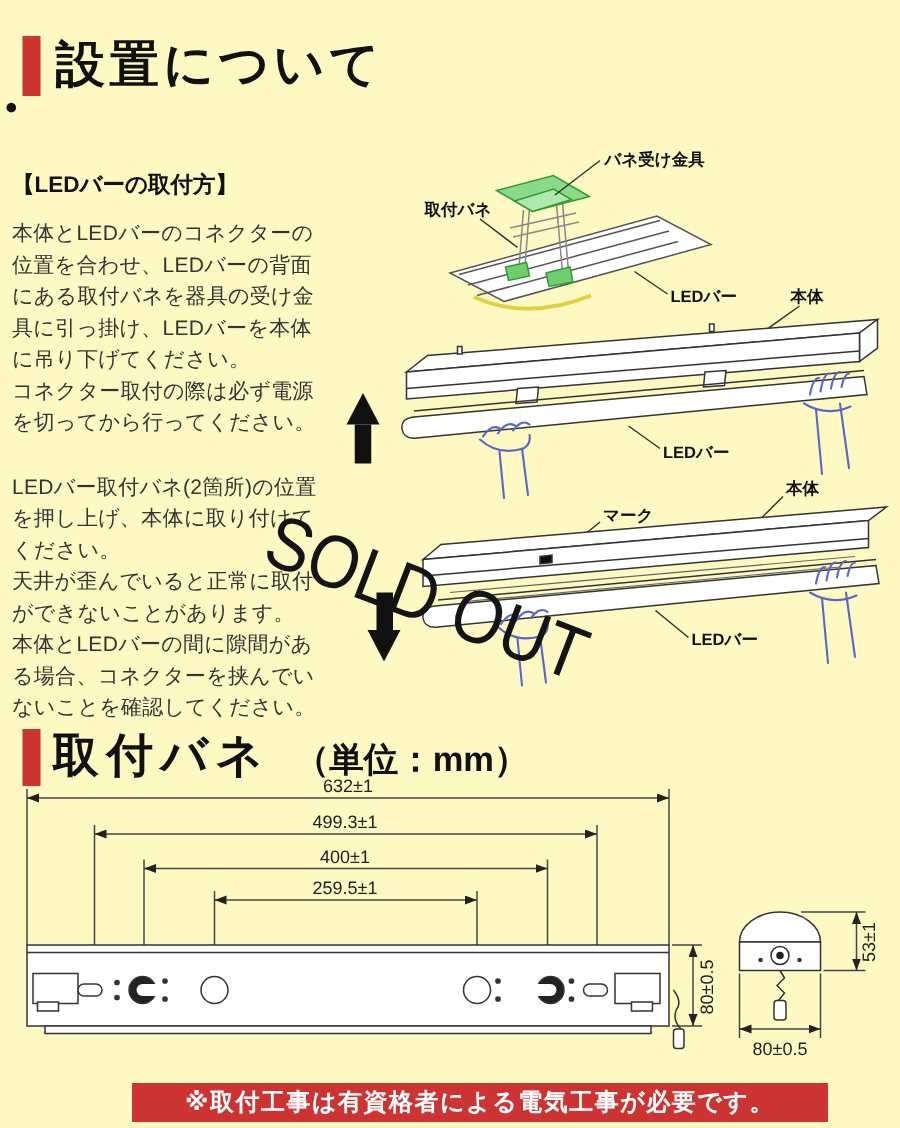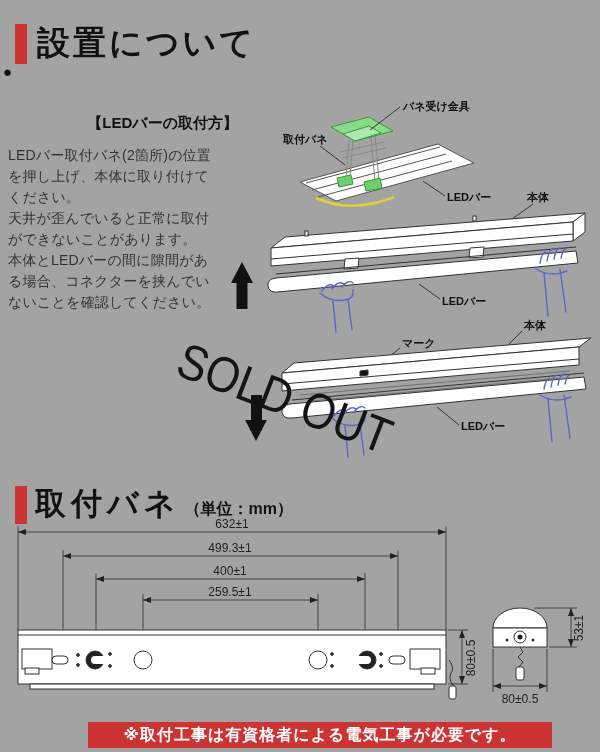--- a/index.html
+++ b/index.html
@@ -1,32 +1,32 @@
 <!DOCTYPE html>
 <html><head>
 <meta charset="utf-8">
 <style>
   html,body{margin:0;padding:0;background:#888;}
   .page{
-    position:relative;width:600px;height:752px;background:#a3a3a3;
+    position:relative;width:600px;height:752px;background:#fef9c3;
     font-family:"Liberation Sans","DejaVu Sans",sans-serif;color:#222;
     overflow:hidden;margin:0 auto;
   }
   .accent-bar{position:absolute;width:12px;background:#cc3333;}
   .h-title{position:absolute;font-weight:bold;color:#111;white-space:nowrap;}
   #title1{left:37px;top:21px;font-size:33px;letter-spacing:3px;}
   #title2{left:35px;top:483px;font-size:31px;letter-spacing:5px;}
-  #title2 .unit{font-size:16px;letter-spacing:0;margin-left:4px;}
+  #title2 .unit{font-size:23px;letter-spacing:0;margin-left:16px;}
   .note-line{
     position:absolute;left:3px;top:63px;width:560px;
     font-size:16px;font-weight:bold;color:#111;display:flex;align-items:center;gap:6px;
   }
   .note-line .dot{font-size:15px;}
   .install-text{position:absolute;left:8px;top:114px;width:230px;}
-  .install-text h3{margin:0 0 12px 0;font-size:15px;font-weight:bold;color:#111;text-align:right;}
+  .install-text h3{margin:0 0 12px 0;font-size:15px;font-weight:bold;color:#111;}
   .install-text p{
     margin:0 0 22px 0;font-size:14px;line-height:21px;color:#333;
     white-space:pre-line;letter-spacing:0.2px;
   }
   .diagrams{position:absolute;left:225px;top:85px;width:375px;height:400px;}
   .dims{position:absolute;left:0;top:515px;width:600px;height:233px;}
   svg text{font-family:"Liberation Sans","DejaVu Sans",sans-serif;}
   .dlabel{font-size:11px;font-weight:bold;fill:#111;}
   .dimtext{font-size:12px;fill:#222;}
   .stamp{
@@ -46,20 +46,27 @@
 <div class="page">
 
   <div class="accent-bar" style="left:15px;top:24px;height:40px;"></div>
   <div class="h-title" id="title1">設置について</div>
   <div class="note-line">
     <span class="dot">●</span>
   </div>
 
   <div class="install-text">
     <h3>【LEDバーの取付方】</h3>
+    <p>本体とLEDバーのコネクターの
+位置を合わせ、LEDバーの背面
+にある取付バネを器具の受け金
+具に引っ掛け、LEDバーを本体
+に吊り下げてください。
+コネクター取付の際は必ず電源
+を切ってから行ってください。</p>
     <p>LEDバー取付バネ(2箇所)の位置
 を押し上げ、本体に取り付けて
 ください。
 天井が歪んでいると正常に取付
 ができないことがあります。
 本体とLEDバーの間に隙間があ
 る場合、コネクターを挟んでい
 ないことを確認してください。</p>
   </div>
 

